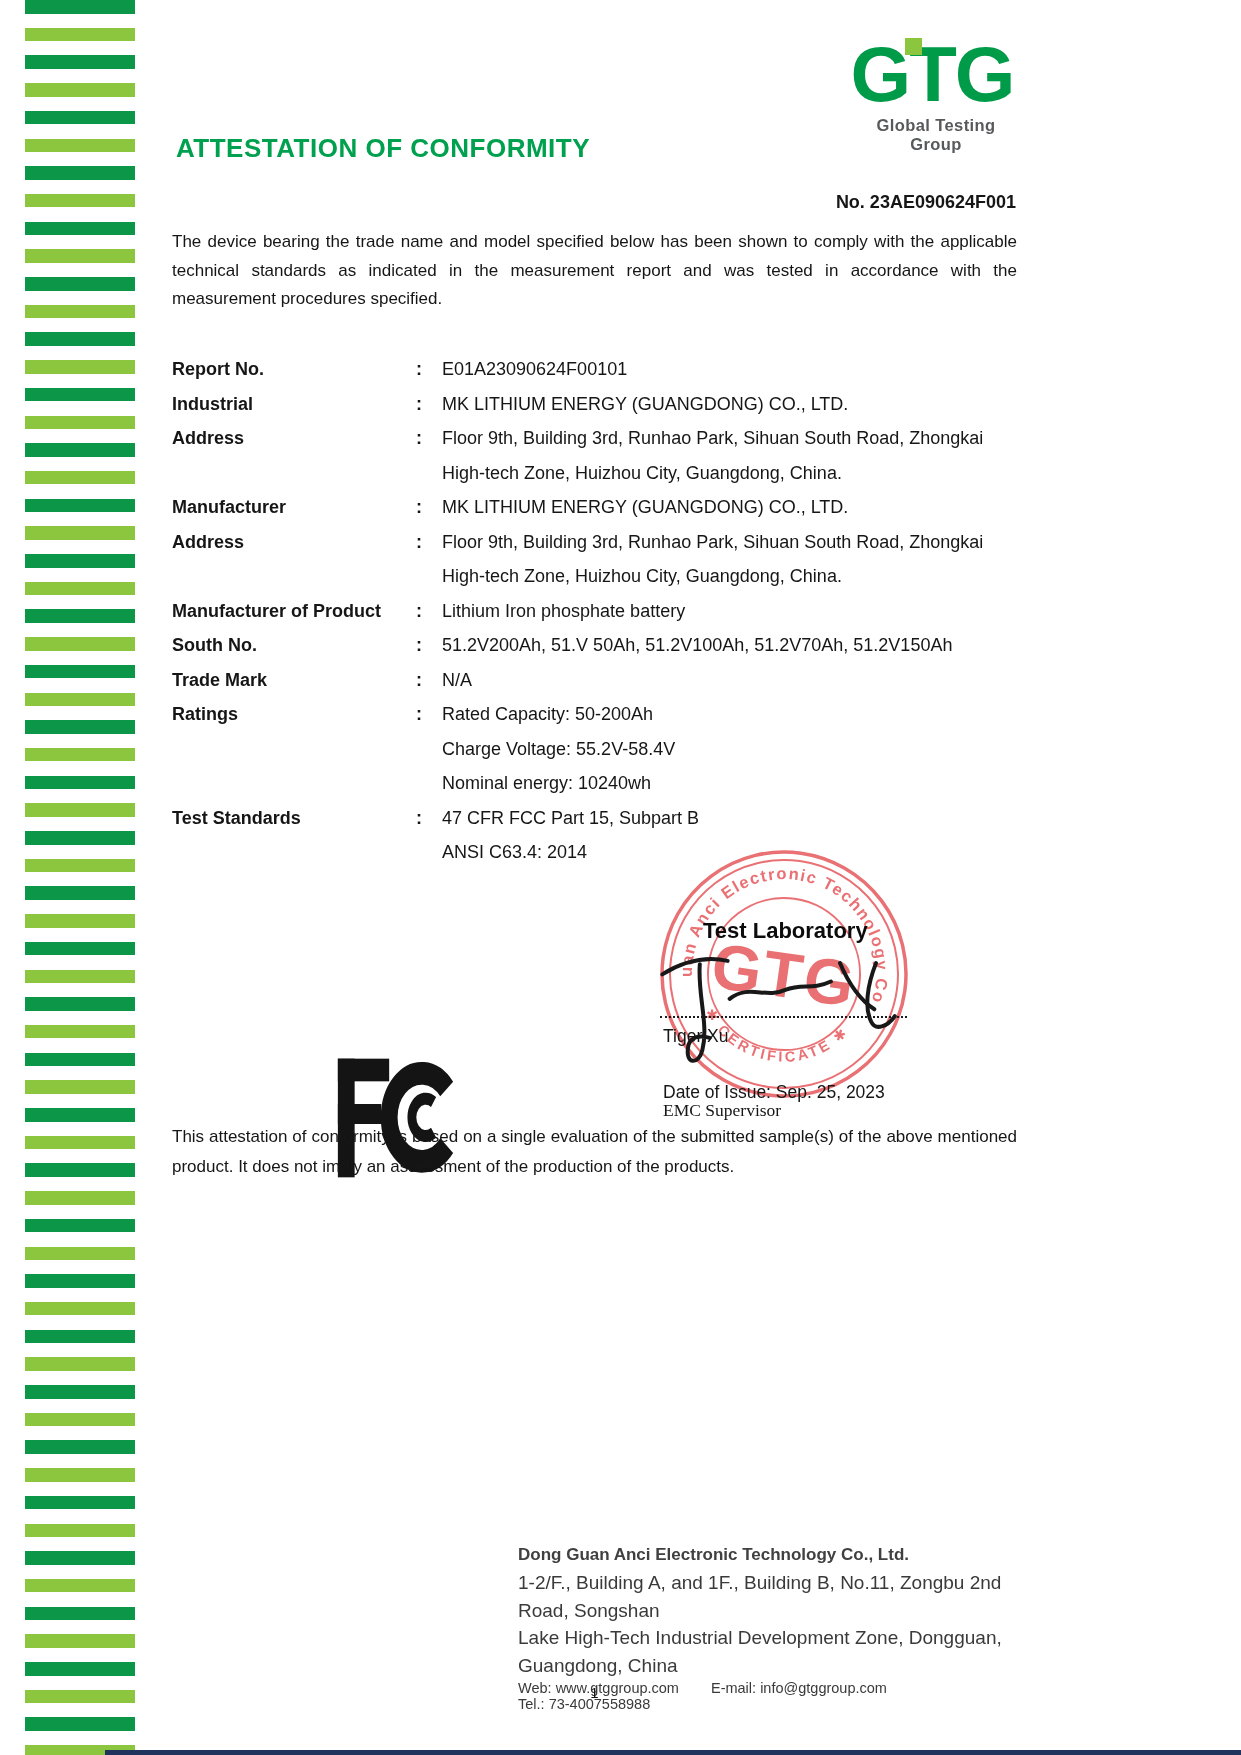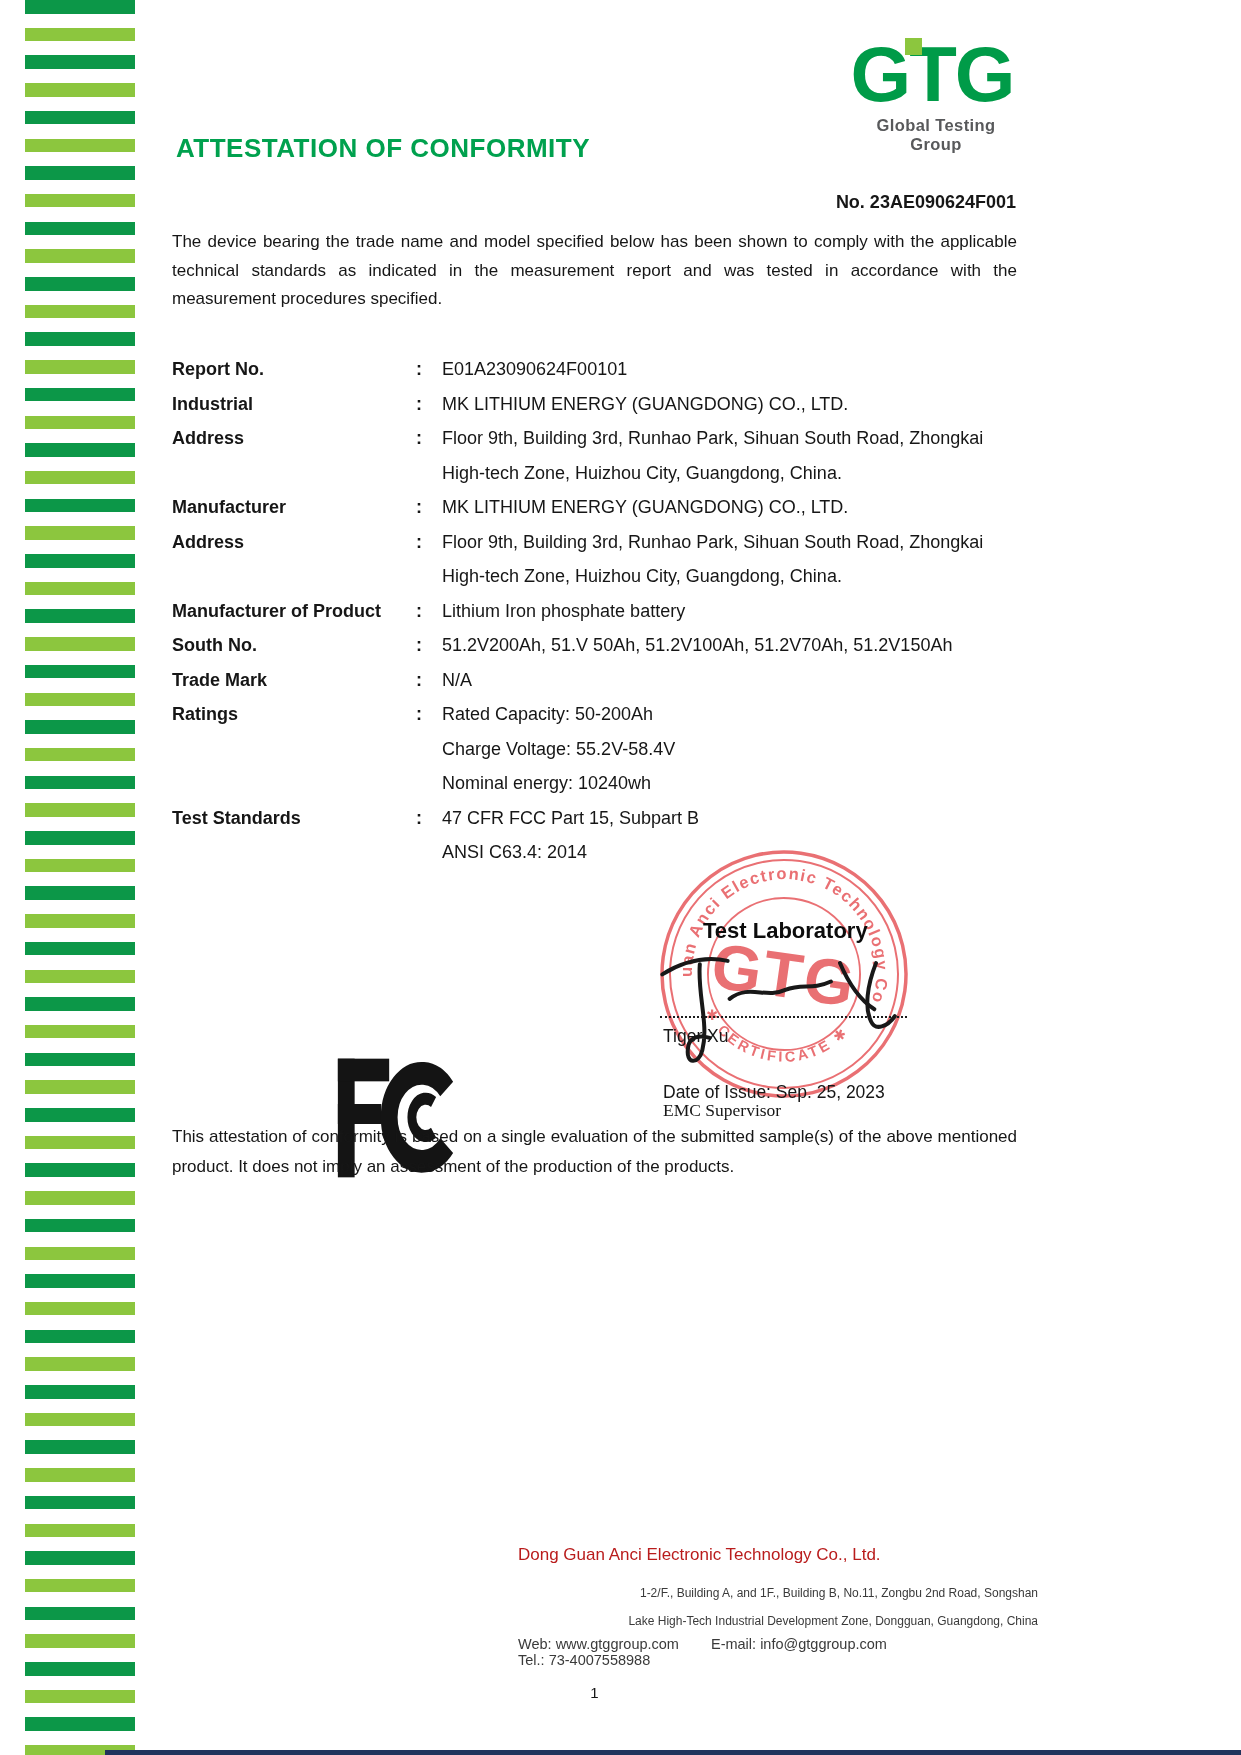--- a/index.html
+++ b/index.html
@@ -29,22 +29,22 @@
   #stamp{position:absolute;left:652px;top:842px;opacity:.78;}
   #test-lab{position:absolute;left:703px;top:918px;font-size:22px;font-weight:bold;color:#0c0c0c;z-index:5;}
   #signature{position:absolute;left:646px;top:938px;z-index:4;}
   #dotline{position:absolute;left:660px;top:1016px;width:247px;height:0;border-top:2.5px dotted #1b1b1b;z-index:3;}
   .sigline{position:absolute;left:663px;font-size:17.5px;z-index:5;}
   #sig-name{top:1026px;}
   #sig-role{top:1100px;font-family:Liberation Serif, serif;}
   #sig-date{top:1082px;}
   
   #footer{position:absolute;left:518px;top:1545px;width:520px;color:#3a3a3a;}
-  #footer .company{font-size:17px;font-weight:normal;color:#b91c1c;margin-bottom:15px;}
-  #footer .addr{font-size:12px;line-height:27.5px;text-align:right;}
+  #footer .company{font-size:17px;font-weight:bold;color:#404040;margin-bottom:4px;}
+  #footer .addr{font-size:19px;line-height:27.5px;}
   #footer .contact{font-size:14.5px;margin-top:1px;}
   #footer .contact .pair{margin-right:28px;white-space:nowrap;}
   #pageno{position:absolute;left:172px;top:1684px;width:845px;text-align:center;font-size:15px;}
   #bottom-rule{position:absolute;left:105px;right:0;bottom:0;height:5px;background:#20335c;}
 </style>
 </head>
 <body>
 
 <div id="page">
 

